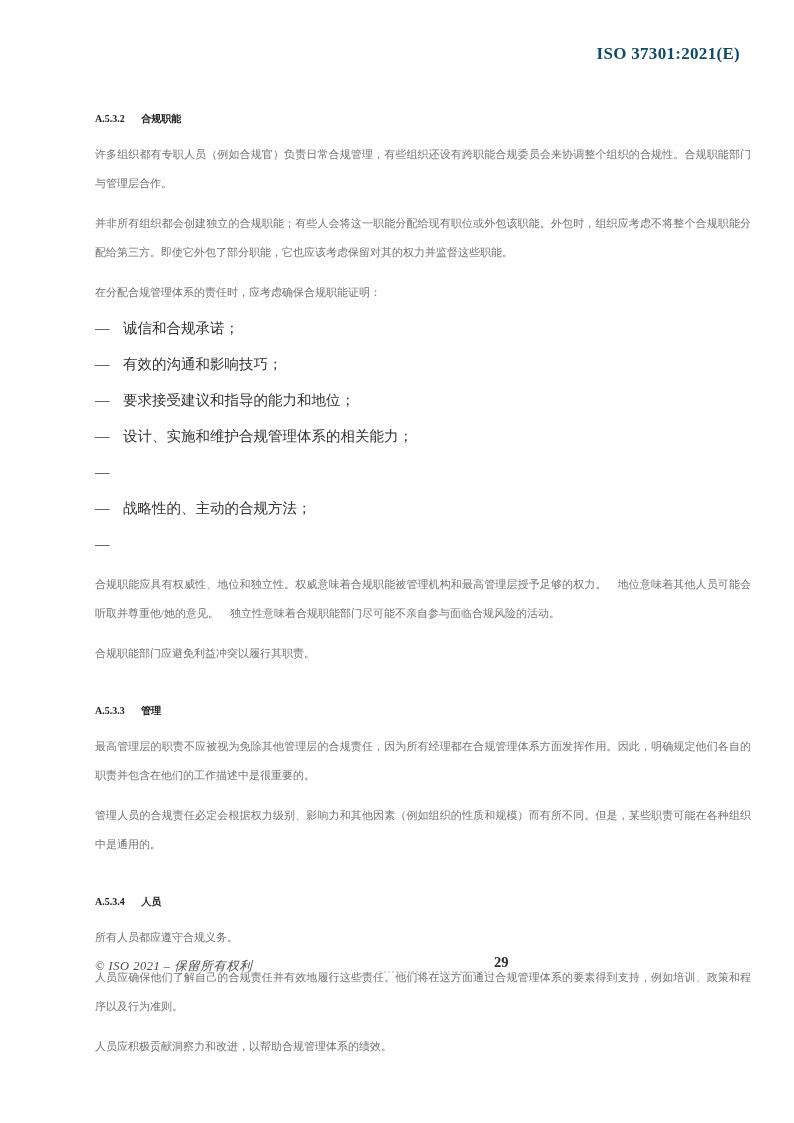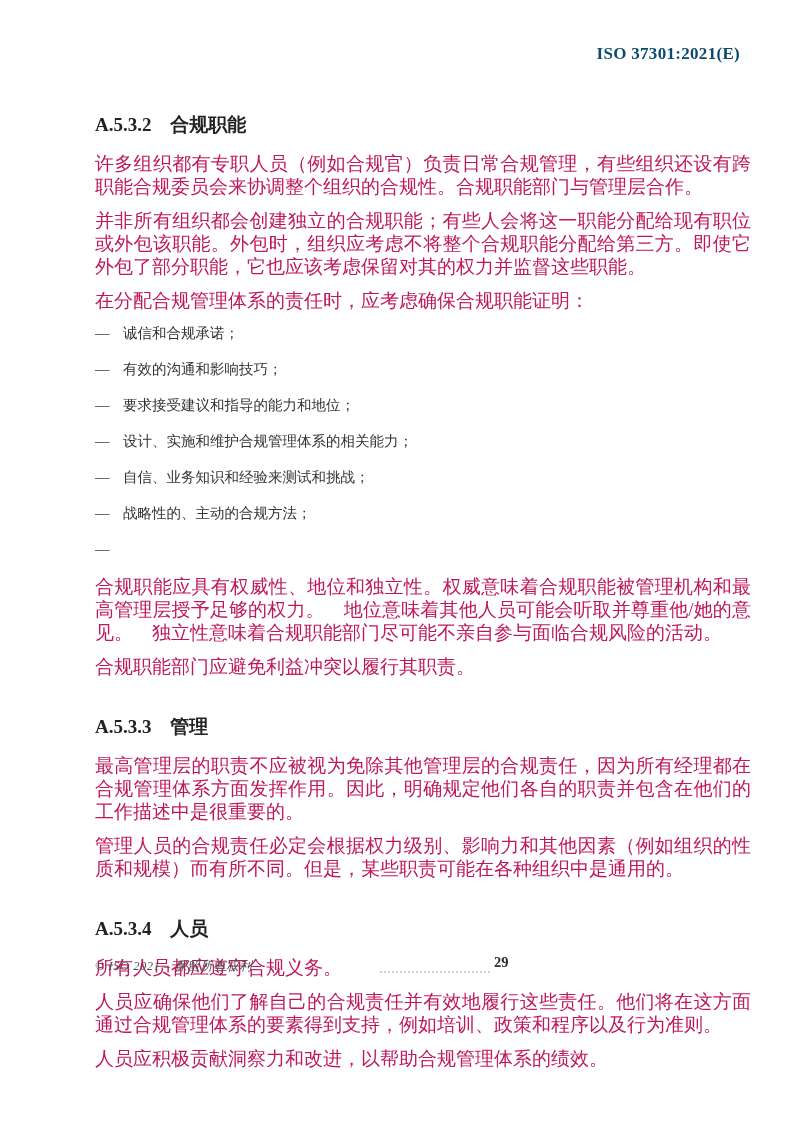--- a/index.html
+++ b/index.html
@@ -13,30 +13,30 @@
   }
   .header-row {
     position:absolute; top:44px; right:54px;
     font-size:17px; font-weight:bold; color:#0c4a6e;
     letter-spacing:0.3px;
   }
   .content {
     position:absolute; top:112px; left:95px; width:656px;
   }
   .section-heading {
-    font-size:19px; font-weight:bold; color:#222222;
+    font-size:10px; font-weight:bold; color:#222222;
     margin:0 0 14px 0;
   }
   .section-heading .sec-num { margin-right:14px; }
   .section-heading.not-first { margin-top:36px; }
   .para {
-    font-size:19px; line-height:23px;
+    font-size:11px; line-height:29px;
     text-align:justify; text-justify:inter-ideograph;
     margin:0 0 11px 0;
-    color:#be185d;
+    color:#737373;
   }
   .dash-list {
     list-style:none; margin:3px 0 15px 0; padding:0;
   }
   .dash-item {
     display:flex; align-items:flex-start;
     font-size:14.5px; line-height:21px;
     margin-bottom:15px; color:#333333;
   }
   .dash-item .dash-marker { width:28px; flex:none; }
@@ -86,21 +86,20 @@
       <li class="dash-item">
         <span class="dash-marker">—</span>
         <span>要求接受建议和指导的能力和地位；</span>
       </li>
       <li class="dash-item">
         <span class="dash-marker">—</span>
         <span>设计、实施和维护合规管理体系的相关能力；</span>
       </li>
       <li class="dash-item">
         <span class="dash-marker">—</span>
-        <span>自信、业务知识和经验来测试和挑战；</span>
       </li>
       <li class="dash-item">
         <span class="dash-marker">—</span>
         <span>战略性的、主动的合规方法；</span>
       </li>
       <li class="dash-item">
         <span class="dash-marker">—</span>
       </li>
     </ul>
 

